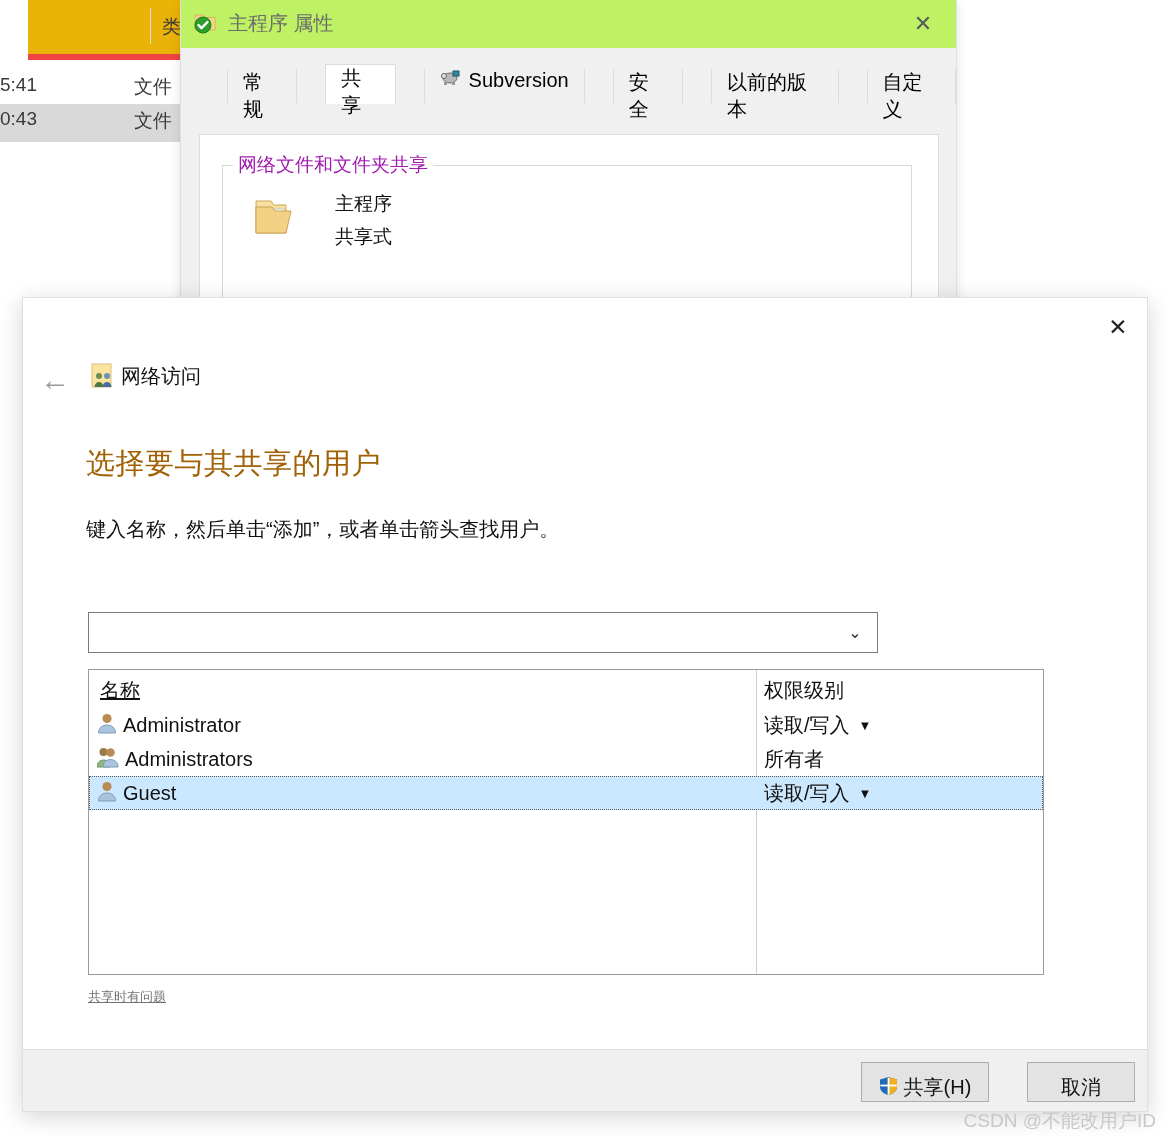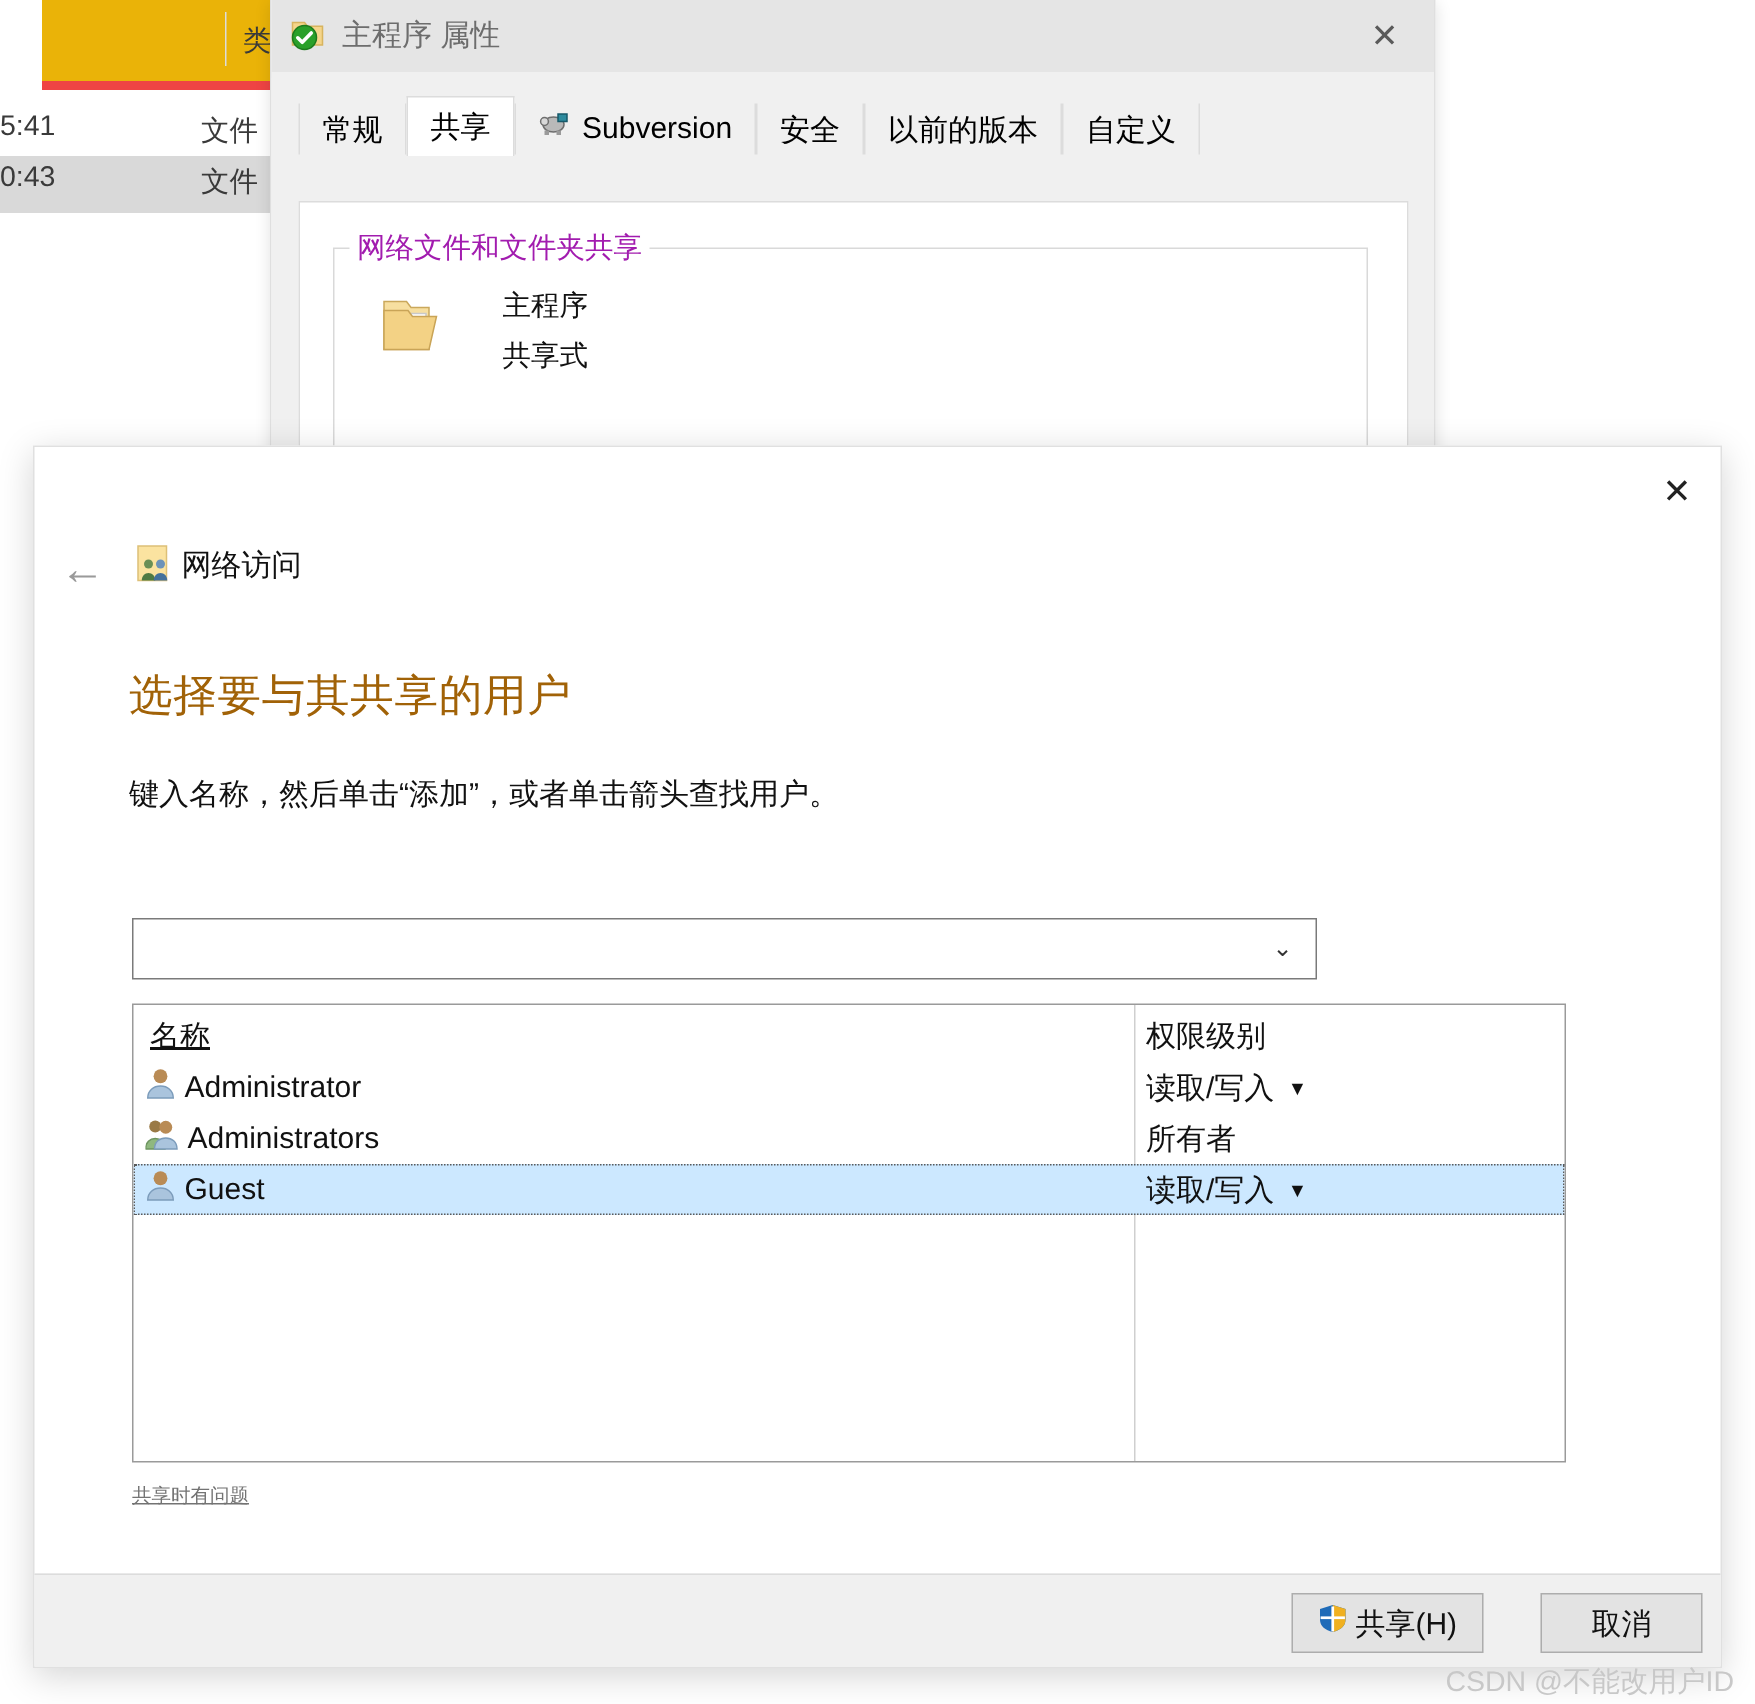--- a/index.html
+++ b/index.html
@@ -45,21 +45,21 @@
   
   #props {
     position: absolute; left: 180px; top: 0; width: 775px; height: 310px;
     background: #ffffff;
     border: 1px solid #dfdfdf;
     border-top: none;
     box-shadow: 0 2px 10px rgba(0,0,0,0.12);
   }
   #props .titlebar {
     position: absolute; left: 0; top: 0; width: 775px; height: 52px;
-    background: #e5e5e5;
+    background: #bef264;
   }
   #props .titlebar .app-icon {
     position: absolute; left: 11px; top: 10px; width: 26px; height: 26px;
   }
   #props .titlebar .title {
     position: absolute; left: 47px; top: 10px;
     font-size: 20px; color: #6d6d6d;
   }
   #props .titlebar .close {
     position: absolute; right: 10px; top: 4px; width: 46px; height: 40px;
@@ -70,25 +70,26 @@
     position: absolute; left: 0; top: 48px; width: 775px; height: 256px;
     background: #f0f0f0;
   }
   #props .tabs {
     position: absolute; left: 18px; top: 17px; height: 38px;
     display: flex; align-items: flex-end;
   }
   #props .tab {
     height: 34px; padding: 0 15px;
     font-size: 20px; color: #000000;
-    display: flex; align-items: center; gap: 7px;
+    display: flex; align-items: flex-start; gap: 7px;
     background: #f0f0f0;
     border-left: 1px solid #dcdcdc;
     border-right: 1px solid #dcdcdc;
     box-sizing: border-box;
+    margin-left: 28px;
   }
   #props .tab.active {
     background: #ffffff; height: 40px;
     border: 1px solid #dcdcdc; border-bottom: none;
     margin-bottom: -1px;
   }
   #props .tabpage {
     position: absolute; left: 18px; top: 86px;
     width: 740px; height: 210px;
     background: #ffffff; border: 1px solid #dcdcdc;
@@ -210,21 +211,21 @@
   }
   #netdlg .footer {
     position: absolute; left: 0; bottom: 0; width: 1124px; height: 62px;
     background: #f0f0f0; border-top: 1px solid #dcdcdc;
     box-sizing: border-box;
   }
   #netdlg .footer .btn {
     position: absolute; top: 12px; height: 40px;
     background: #e3e3e3; border: 1px solid #adadad;
     font-size: 20px; color: #111;
-    display: flex; align-items: center; justify-content: center; gap: 6px;
+    display: flex; align-items: flex-end; justify-content: center; gap: 6px;
     box-sizing: border-box;
   }
   #netdlg .footer .btn.share { right: 158px; width: 128px; }
   #netdlg .footer .btn.cancel { right: 12px; width: 108px; }
 
   .watermark {
     position: absolute; right: 14px; bottom: 2px;
     font-size: 19px; color: #c8c8c8;
   }
   .user-ico, .group-ico { display: inline-block; vertical-align: middle; }

